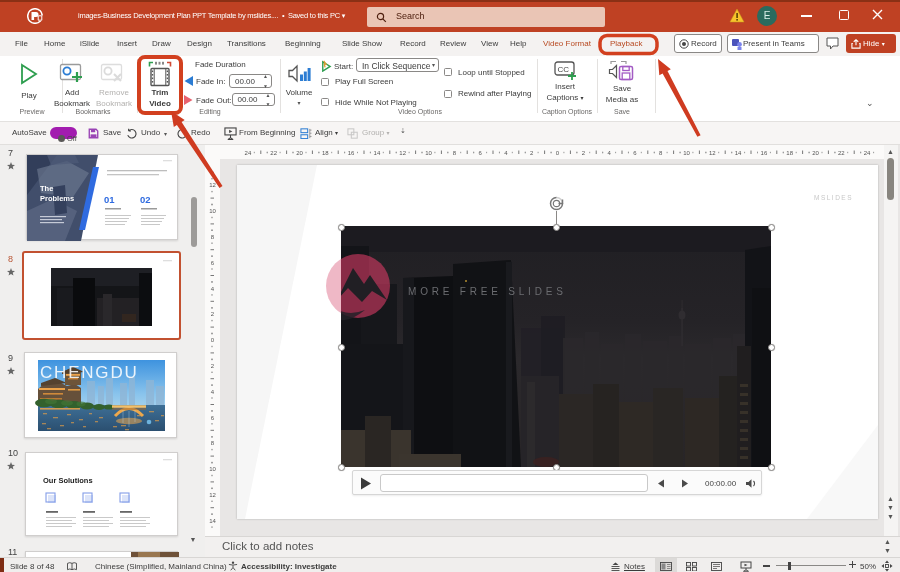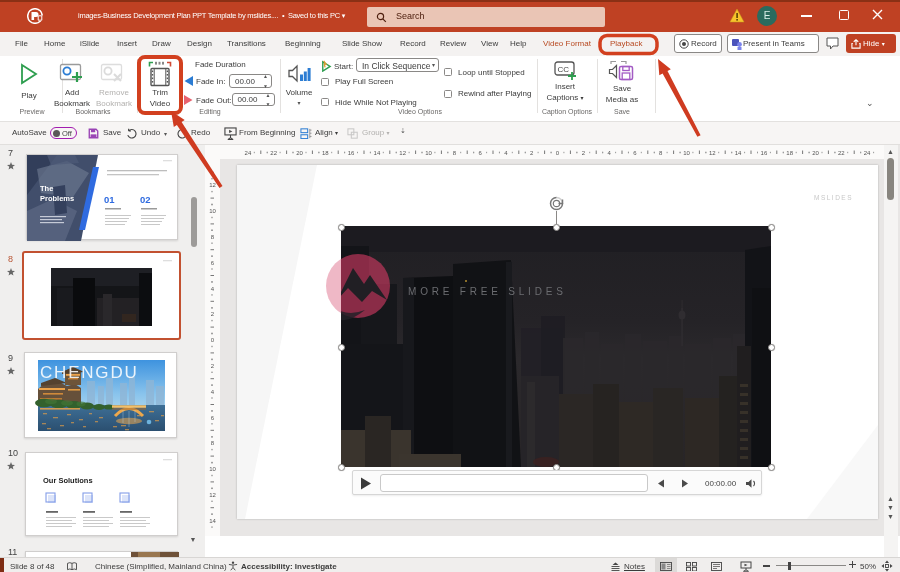--- a/index.html
+++ b/index.html
@@ -135,21 +135,21 @@
 <line x1="17.8" y1="7.5" x2="17.8" y2="24.5" stroke="#555" stroke-width="1"></line>
 <rect x="3.9" y="9.5" width="1.3" height="1.6" fill="#555"></rect>
         <rect x="3.9" y="13" width="1.3" height="1.6" fill="#555"></rect>
         <rect x="3.9" y="16.5" width="1.3" height="1.6" fill="#555"></rect>
         <rect x="3.9" y="20" width="1.3" height="1.6" fill="#555"></rect>
 <rect x="18.7" y="9.5" width="1.3" height="1.6" fill="#555"></rect>
         <rect x="18.7" y="13" width="1.3" height="1.6" fill="#555"></rect>
         <rect x="18.7" y="16.5" width="1.3" height="1.6" fill="#555"></rect>
         <rect x="18.7" y="20" width="1.3" height="1.6" fill="#555"></rect>
 </svg>
-      <div class="rlabel" style="left:142px;top:32px;width:36px;line-height:10.5px;">Trim<br>Video</div>
+      <div class="rlabel" style="left:142px;top:32px;width:36px;line-height:10.5px;font-weight:bold;">Trim<br>Video</div>
       <div class="rlabel" style="left:183px;top:4px;margin-left:12px;">Fade Duration</div>
       <svg class="abs" style="left:183px;top:19px" width="11" height="12">
         <path d="M10 1 L10 11 L1.5 6 Z" fill="#2b7cd3"></path>
       </svg>
       <div class="rlabel" style="left:196px;top:21px;font-size:8px;">Fade In:</div>
       <div class="spin" style="left:229px;top:18px;">
         <span style="position:absolute;left:5px;top:1.5px;">00.00</span>
         <span style="position:absolute;right:3px;top:-2px;font-size:5px;color:#555;">▲</span>
         <span style="position:absolute;right:3px;bottom:-2px;font-size:5px;color:#555;">▼</span>
       </div>
@@ -198,21 +198,21 @@
 <path d="M1.5 9.5 h3 l4-4 v12 l-4-4 h-3 Z" fill="#fff" stroke="#555" stroke-width="1.2"></path>
 <rect x="11.5" y="6.5" width="13" height="13" rx="1.5" fill="#fff" stroke="#a35bc4" stroke-width="1.5"></rect>
 <rect x="14.8" y="6.5" width="6.4" height="4" fill="none" stroke="#a35bc4" stroke-width="1.3"></rect>
 <rect x="14.2" y="13" width="7.6" height="6.5" fill="none" stroke="#a35bc4" stroke-width="1.3"></rect>
       </svg>
       <div class="rlabel" style="left:599px;top:28px;width:46px;line-height:10.5px;">Save<br>Media as</div>
       <div class="abs" style="left:866px;top:42px;font-size:9px;color:#555;">⌄</div>
     </div>
     <div id="qat">
       <div class="qi" style="left:12px;">AutoSave</div>
-      <div class="abs" style="left:50px;top:5px;width:27px;height:12px;border:1px solid #a21caf;border-radius:7px;background:#f7f5f4;">
+      <div class="abs" style="left:50px;top:5px;width:27px;height:12px;border:6px solid #a21caf;border-radius:7px;background:#f7f5f4;">
         <div style="position:absolute;left:1.5px;top:1.5px;width:7px;height:7px;border-radius:50%;background:#5a5857;"></div>
         <div style="position:absolute;left:11px;top:1px;font-size:7.5px;color:#444;">Off</div>
       </div>
       <svg class="abs" style="left:88px;top:6px" width="11" height="11" viewBox="0 0 13 13">
         <path d="M1.5 1.5 h8 l2 2 v8 h-10 Z" fill="none" stroke="#9a44b5" stroke-width="1.6"></path>
         <rect x="3.5" y="1.5" width="5" height="3.5" fill="#9a44b5"></rect>
         <rect x="3" y="7.5" width="7" height="4" fill="#9a44b5"></rect>
       </svg>
       <div class="qi" style="left:103px;">Save</div>
       <svg class="abs" style="left:126px;top:6px" width="12" height="11" viewBox="0 0 14 13">
@@ -726,20 +726,25 @@
         <path d="M1 4 h2.5 l3-2.8 v8.6 l-3-2.8 H1 Z" fill="#4a4a4a"></path>
         <path d="M8.5 3 a3.5 3.5 0 0 1 0 5" fill="none" stroke="#4a4a4a" stroke-width="1.1"></path>
       </svg>
     </div>
     <div class="abs" style="left:884px;top:145px;width:14px;height:412px;background:#f5f4f3;"></div>
     <div class="abs" style="left:887px;top:148px;font-size:7px;color:#555;">▲</div>
     <div class="abs" style="left:887px;top:158px;width:7px;height:42px;background:#88857f;border-radius:3.5px;"></div>
     <div class="abs" style="left:887px;top:495px;font-size:7px;color:#555;">▲</div>
     <div class="abs" style="left:887px;top:504px;font-size:7px;color:#555;">▼</div>
     <div class="abs" style="left:887px;top:513px;font-size:7px;color:#555;">▼</div>
+    <div id="notes">
+      <div style="position:absolute;left:17px;top:3px;font-size:11.5px;color:#555;">Click to add notes</div>
+      <div class="abs" style="left:679px;top:1px;font-size:7px;color:#555;">▲</div>
+      <div class="abs" style="left:679px;top:10px;font-size:7px;color:#555;">▼</div>
+    </div>
     <div id="status">
       <div class="abs" style="left:0;top:0;width:4px;height:15px;background:#7e2c13;"></div>
       <div class="st" style="left:10px;">Slide 8 of 48</div>
       <svg class="abs" style="left:66px;top:4px" width="12" height="9" viewBox="0 0 12 10">
         <path d="M6 1.5 Q3.5 0 1 1.5 V8.5 Q3.5 7 6 8.5 Q8.5 7 11 8.5 V1.5 Q8.5 0 6 1.5 Z M6 1.5 V8.5" fill="none" stroke="#444" stroke-width="1"></path>
       </svg>
       <div class="st" style="left:95px;">Chinese (Simplified, Mainland China)</div>
       <svg class="abs" style="left:228px;top:3px" width="10" height="10" viewBox="0 0 11 11">
         <circle cx="5.5" cy="1.8" r="1.3" fill="#444"></circle>
         <path d="M1 3.8 Q5.5 5.2 10 3.8 M5.5 4.8 V7.2 M5.5 7.2 L3 10.2 M5.5 7.2 L8 10.2" fill="none" stroke="#444" stroke-width="1"></path>

